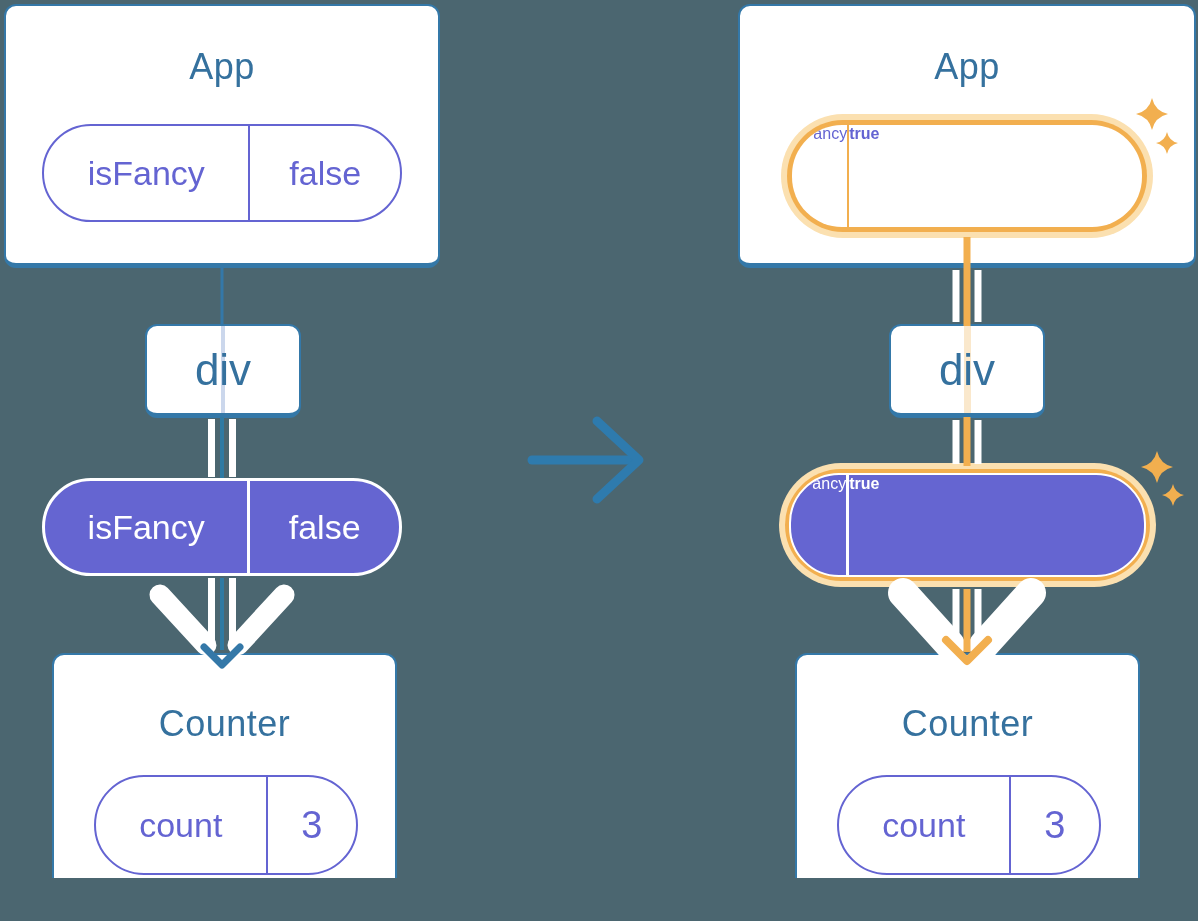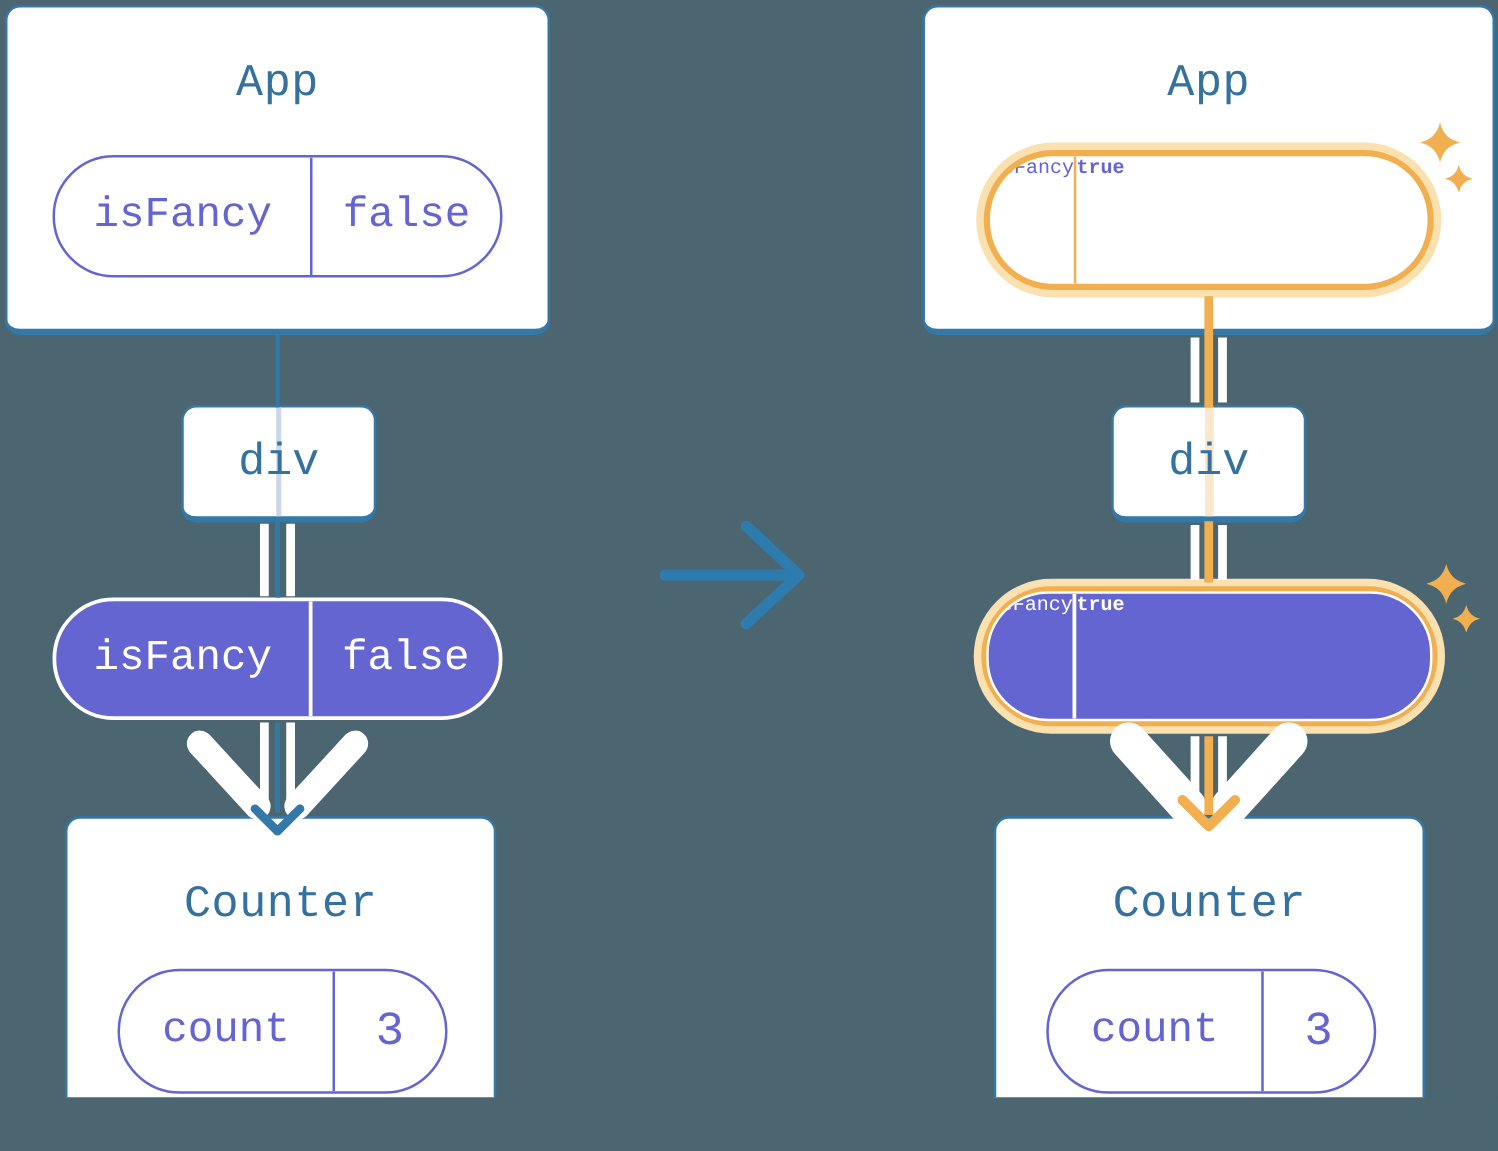--- a/index.html
+++ b/index.html
@@ -2,21 +2,21 @@
 <html style="--background: #4B6670; --blue-border: #3478A8; --blue-text: #35719E; --blue-line: #2F7AA3; --arrow-blue: #2E7BAE; --purple: #6464D2; --purple-fill: #6565D1; --orange: #F2AF4F; --orange-light: #FBE0B0; --orange-faint: #FAE8CC; --lavender: #CBD7EC; --white: #FFFFFF;"><head>
 <meta charset="utf-8">
 <style>
   :root{
     --background:#4B6670; --blue-border:#3478A8; --blue-text:#35719E; --blue-line:#2F7AA3;
     --arrow-blue:#2E7BAE; --purple:#6464D2; --purple-fill:#6565D1; --orange:#F2AF4F;
     --orange-light:#FBE0B0; --orange-faint:#FAE8CC; --lavender:#CBD7EC; --white:#FFFFFF;
   }
   html,body{margin:0;padding:0;}
   body{background:var(--background);font-family:"Liberation Sans",sans-serif;}
-  .canvas{position:relative;width:1198px;height:878px;background:var(--background);overflow:hidden;font-family:Liberation Mono, monospace;}
+  .canvas{position:relative;width:1198px;height:878px;background:var(--background);overflow:hidden;}
 
   .card{position:absolute;background:var(--white);border:2px solid var(--blue-border);
         border-bottom-width:5px;border-radius:12px;box-sizing:border-box;}
   .card-title{position:absolute;left:0;right:0;text-align:center;
         color:var(--blue-text);font-size:36px;letter-spacing:.5px;}
 
   
   .pill{position:absolute;display:flex;box-sizing:border-box;border-radius:60px;overflow:hidden;}
   .pill.outline{background:var(--white);border:2.5px solid var(--purple);color:var(--purple);}
   .pill .seg{display:flex;align-items:center;justify-content:center;font-size:34px;box-sizing:border-box;}
@@ -38,21 +38,21 @@
   .ring-inner.white{background:var(--white);color:var(--purple);}
   .ring-inner.white .seg.key{border-right:2px solid var(--orange);}
   .ring-inner.purple{background:var(--purple-fill);border:2px solid var(--white);color:var(--white);}
   .ring-inner.purple .seg.key{border-right:3px solid var(--white);}
   .bold{font-weight:bold;text-align:right;}
 
   
   .divbox{position:absolute;background:var(--white);border:2px solid var(--blue-border);
         border-bottom-width:5px;border-radius:12px;box-sizing:border-box;
         display:flex;align-items:center;justify-content:center;}
-  .divbox .label{position:relative;z-index:1;color:var(--blue-text);font-size:36px;}
+  .divbox .label{position:relative;z-index:1;color:var(--blue-text);font-size:44px;}
   .thru{position:absolute;top:0;bottom:0;z-index:0;}
   .thru.lav{width:4px;left:calc(50% - 2px);background:var(--lavender);}
   .thru.org{width:7px;left:calc(50% - 3.5px);background:var(--orange-faint);}
 
   svg.overlay{position:absolute;left:0;top:0;pointer-events:none;}
   .s-blue{stroke:var(--blue-line);}
   .s-bord{stroke:var(--blue-border);}
   .s-white{stroke:var(--white);}
   .s-orange{stroke:var(--orange);}
   .s-arrow{stroke:var(--arrow-blue);}

